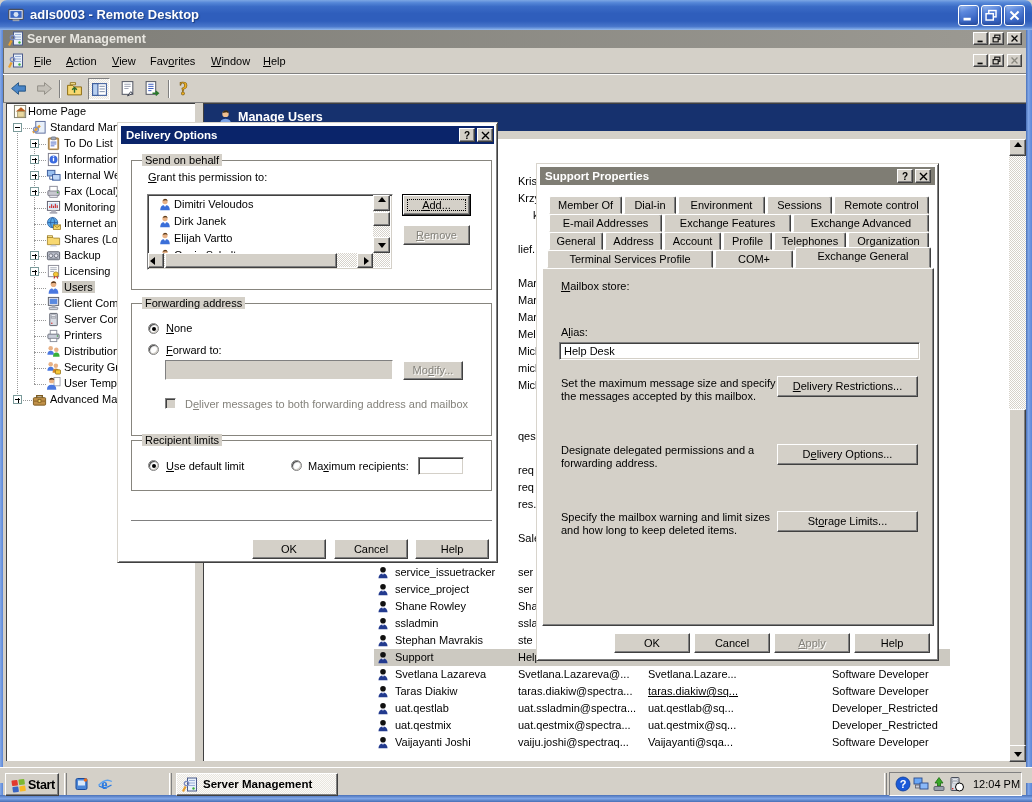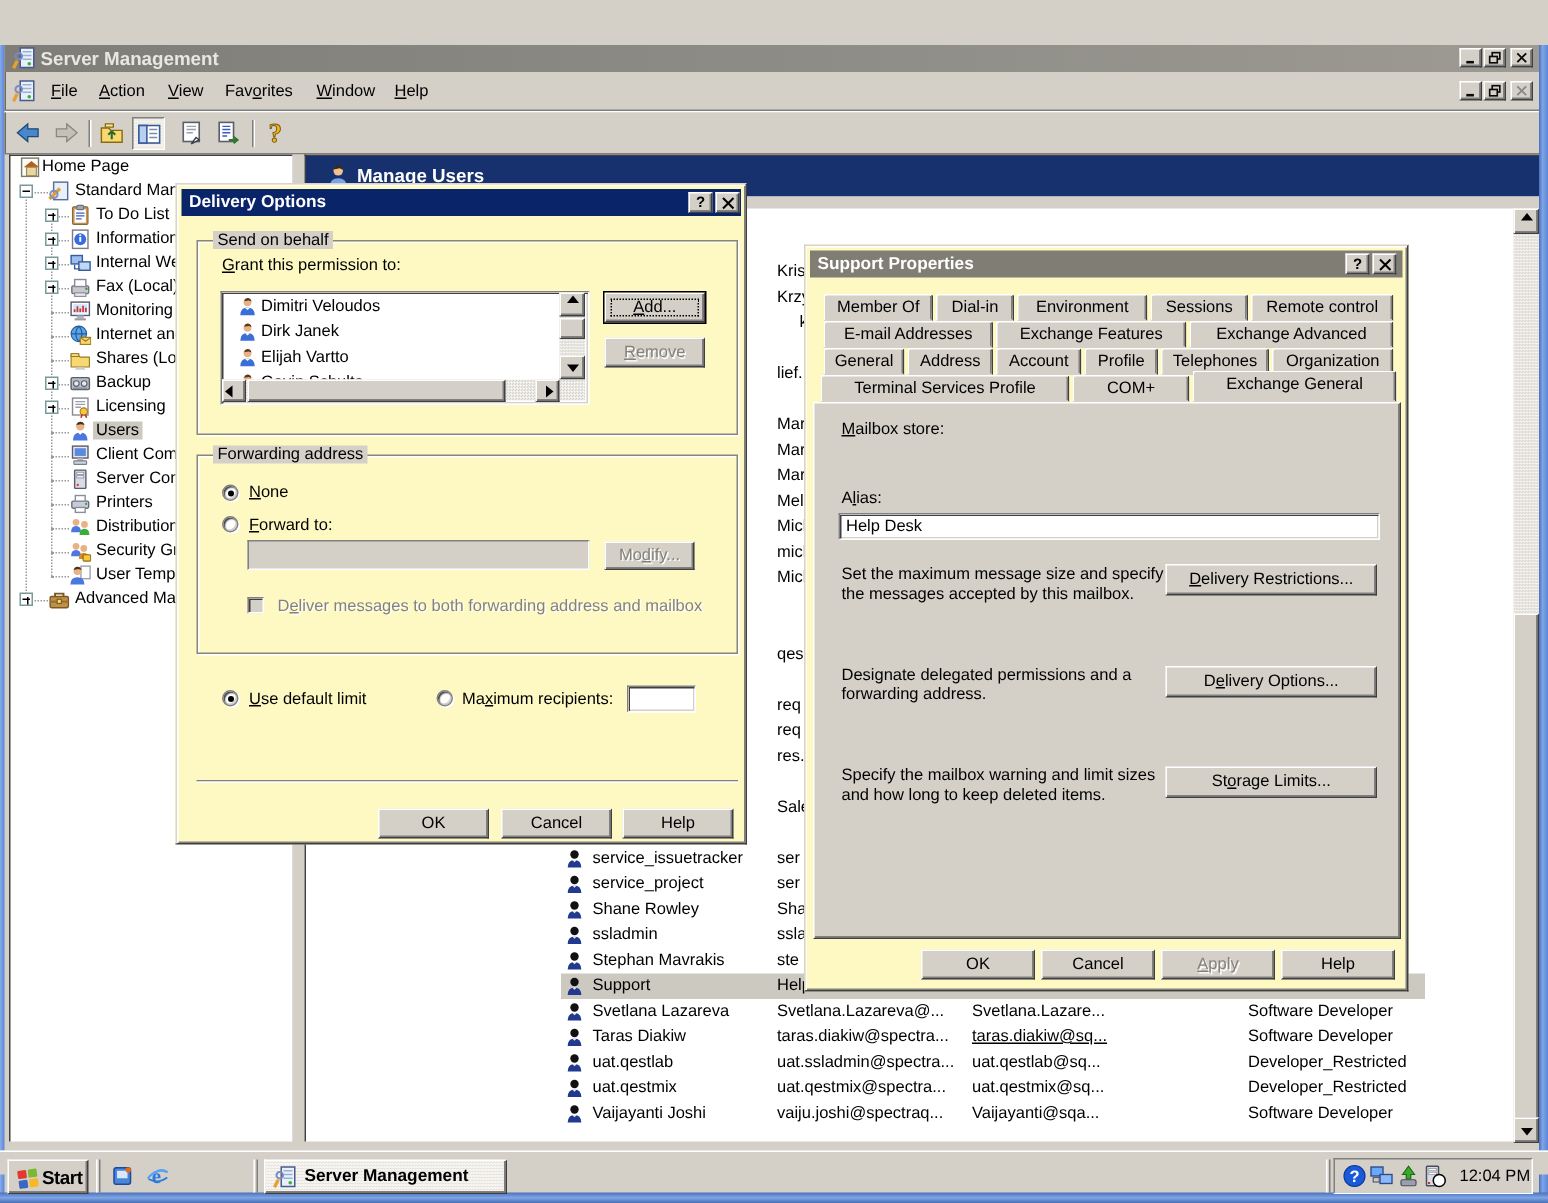--- a/index.html
+++ b/index.html
@@ -1,20 +1,20 @@
 <!DOCTYPE html>
 <html><head>
 <meta charset="utf-8">
 <style>
   * { margin:0; padding:0; box-sizing:border-box; }
   html,body { width:1032px; height:802px; overflow:hidden; background:#000; }
   body { font-family:"Liberation Sans", sans-serif; font-size:11px; color:#000; }
   #screen { position:absolute; left:0; top:0; width:1032px; height:802px; background:#d4d0c8; overflow:hidden; }
   .abs { position:absolute; }
-  .winframe { background:#fef9c3; border:1px solid; border-color:#d8d4cc #404040 #404040 #d8d4cc; box-shadow:inset 1px 1px 0 #fff, inset -1px -1px 0 #808080; }
+  .winframe { background:#ffffff; border:1px solid; border-color:#d8d4cc #404040 #404040 #d8d4cc; box-shadow:inset 1px 1px 0 #fff, inset -1px -1px 0 #808080; }
   .sunken { border:1px solid; border-color:#808080 #fff #fff #808080; box-shadow:inset 1px 1px 0 #404040, inset -1px -1px 0 #d4d0c8; }
   .sunken-lite { border:1px solid; border-color:#808080 #fff #fff #808080; }
   .etched { border:1px solid #87857e; box-shadow:1px 1px 0 #fff, inset 1px 1px 0 #fff; }
   .btn { background:#d4d0c8; border:1px solid; border-color:#fff #404040 #404040 #fff; box-shadow:inset -1px -1px 0 #808080; text-align:center; color:#000; }
   .btn span.lbl { position:relative; top:2px; }
   .btn.default { outline:1px solid #000; }
   .btn.disabled { color:#84827b; text-shadow:1px 1px 0 #fff; }
   .focusrect { position:absolute; left:3px; top:3px; right:3px; bottom:3px; border:1px dotted #000; }
   .checker { background-image:repeating-conic-gradient(#ffffff 0% 25%, #d6d2ca 0% 50%); background-size:2px 2px; }
   u { text-decoration:underline; }
@@ -323,20 +323,42 @@
     <rect x="4.5" y="3" width="5" height="1.5" fill="#fff" stroke="#8a8e9a" stroke-width="0.5"></rect>
     <rect x="4.5" y="5.5" width="5" height="1.5" fill="#fff" stroke="#8a8e9a" stroke-width="0.5"></rect>
     <rect x="4" y="12" width="1.4" height="1.4" fill="#d03030"></rect>
     <circle cx="11.5" cy="11" r="4" fill="#fff" stroke="#000" stroke-width="1"></circle>
   </symbol>
 </defs>
 </svg>
 
 <div id="screen">
 
+  <div class="abs" id="rd-titlebar">
+    <svg class="abs" style="left:7px;top:6px" width="18" height="18">
+        <use href="#i-rdp"></use>
+      </svg>
+    <span class="abs" id="rd-title-text">adls0003 - Remote Desktop</span>
+    <div class="abs xp-btn" style="left:958px">
+      <svg class="xp-glyph" viewBox="0 0 21 21">
+          <rect x="5" y="13" width="8" height="3" fill="#fff"></rect>
+        </svg>
+    </div>
+    <div class="abs xp-btn" style="left:981px">
+      <svg class="xp-glyph" viewBox="0 0 21 21">
+        <rect x="7.5" y="5" width="8" height="7" fill="none" stroke="#fff" stroke-width="1.6"></rect>
+        <rect x="4.5" y="8.5" width="8" height="7" fill="#3a66c4" stroke="#fff" stroke-width="1.6"></rect>
+      </svg>
+    </div>
+    <div class="abs xp-btn" style="left:1004px">
+      <svg class="xp-glyph" viewBox="0 0 21 21">
+          <path d="M6 6 L15 15 M15 6 L6 15" stroke="#fff" stroke-width="2.2"></path>
+        </svg>
+    </div>
+  </div>
   <div class="abs" id="rd-border-left"></div>
   <div class="abs" id="rd-border-right"></div>
   <div class="abs" id="rd-border-bottom"></div>
 
   <div class="abs" id="sm-titlebar">
     <svg class="abs" style="left:5px;top:1px" width="16" height="16">
         <use href="#i-console"></use>
       </svg>
     <span class="abs" id="sm-title-text">Server Management</span>
   </div>
@@ -888,20 +910,23 @@
     <span class="lbl" style="left:48px;top:199px"><u>N</u>one</span>
     <div class="radio" style="left:30px;top:221px"></div>
     <span class="lbl" style="left:48px;top:221px"><u>F</u>orward to:</span>
     <div class="abs sunken-lite" style="left:47px;top:237px;width:228px;height:20px;background:#d4d0c8"></div>
     <div class="abs btn disabled" style="left:285px;top:238px;width:60px;height:19px">
       <span class="lbl" style="left:0;right:0;top:2px">Mo<u>d</u>ify...</span>
     </div>
     <div class="chk" style="left:47px;top:275px"></div>
     <span class="lbl dim" style="left:67px;top:275px">D<u>e</u>liver messages to both forwarding address and mailbox</span>
 
+    <div class="abs etched" style="left:13px;top:317px;width:361px;height:51px">
+      <span class="grp-lbl" style="left:10px">Recipient limits</span>
+    </div>
     <div class="radio" style="left:30px;top:337px">
         <div class="dot"></div>
       </div>
     <span class="lbl" style="left:48px;top:337px"><u>U</u>se default limit</span>
     <div class="radio" style="left:173px;top:337px"></div>
     <span class="lbl" style="left:190px;top:337px">Ma<u>x</u>imum recipients:</span>
     <div class="abs sunken" style="left:300px;top:334px;width:46px;height:18px;background:#fff"></div>
 
     <div class="abs" style="left:13px;top:397px;width:361px;height:2px;border-top:1px solid #808080;border-bottom:1px solid #fff"></div>
     <div class="abs btn" style="left:134px;top:416px;width:74px;height:20px"><span class="lbl" style="left:0;right:0;top:3px">OK</span></div>

